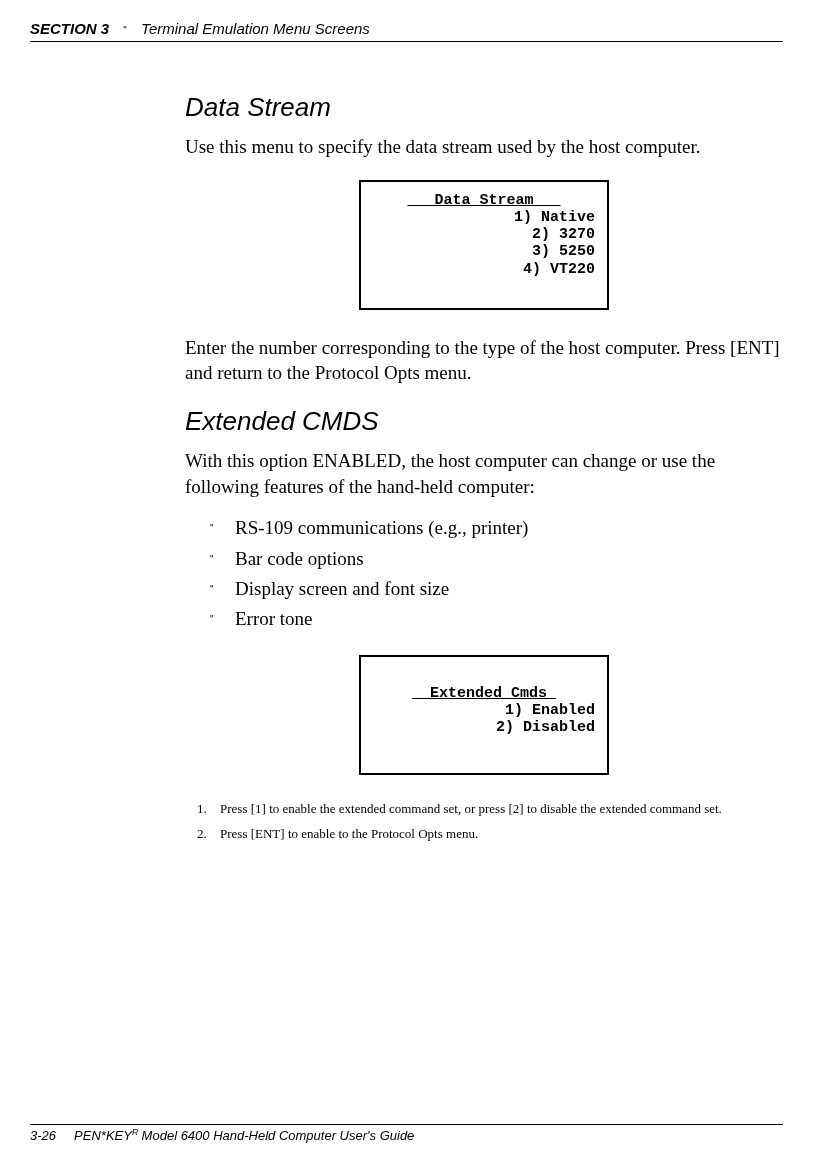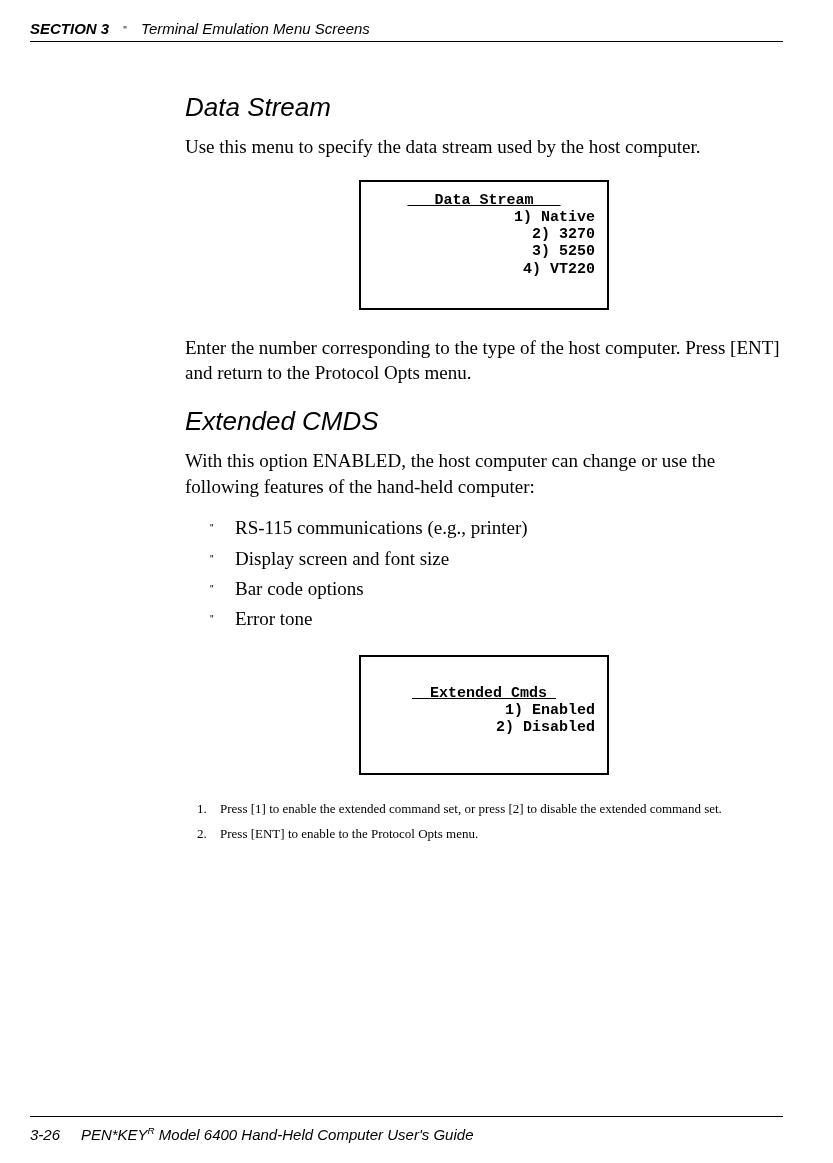--- a/index.html
+++ b/index.html
@@ -104,24 +104,24 @@
     line-height: 1.35;
     margin-bottom: 8px;
     padding-left: 10px;
   }
   .footer {
     position: absolute;
     bottom: 20px;
     left: 30px;
     right: 50px;
     border-top: 1.5px solid #000;
-    padding-top: 8px;
+    padding-top: 2px;
     font-family: Arial, Helvetica, sans-serif;
     font-style: italic;
-    font-size: 15px;
+    font-size: 13px;
   }
   .footer .pg {
     font-weight: normal;
   }
   sup {
     font-size: 0.65em;
     vertical-align: super;
     font-style: italic;
   }
 </style>
@@ -150,23 +150,23 @@
     </div>
 
     <p>
       <span>Enter the number corresponding to the type of the host computer.  Press </span><span class="bold">[ENT]</span><span> and return to the Protocol Opts menu.</span>
     </p>
 
     <h2>Extended CMDS</h2>
     <p>With this option ENABLED, the host computer can change or use the following features of the hand-held computer:</p>
 
     <ul class="bullets">
-      <li>RS-115 communications (e.g., printer)</li>
+      <li>RS-109 communications (e.g., printer)</li>
+      <li>Bar code options</li>
       <li>Display screen and font size</li>
-      <li>Bar code options</li>
       <li>Error tone</li>
     </ul>
 
     <div class="terminal-box" style="min-height:120px; padding-top:28px;">
       <div class="terminal-title">  Extended Cmds </div>
       <div class="terminal-line"> 1) Enabled</div>
       <div class="terminal-line"> 2) Disabled</div>
     </div>
 
     <ol class="steps">

